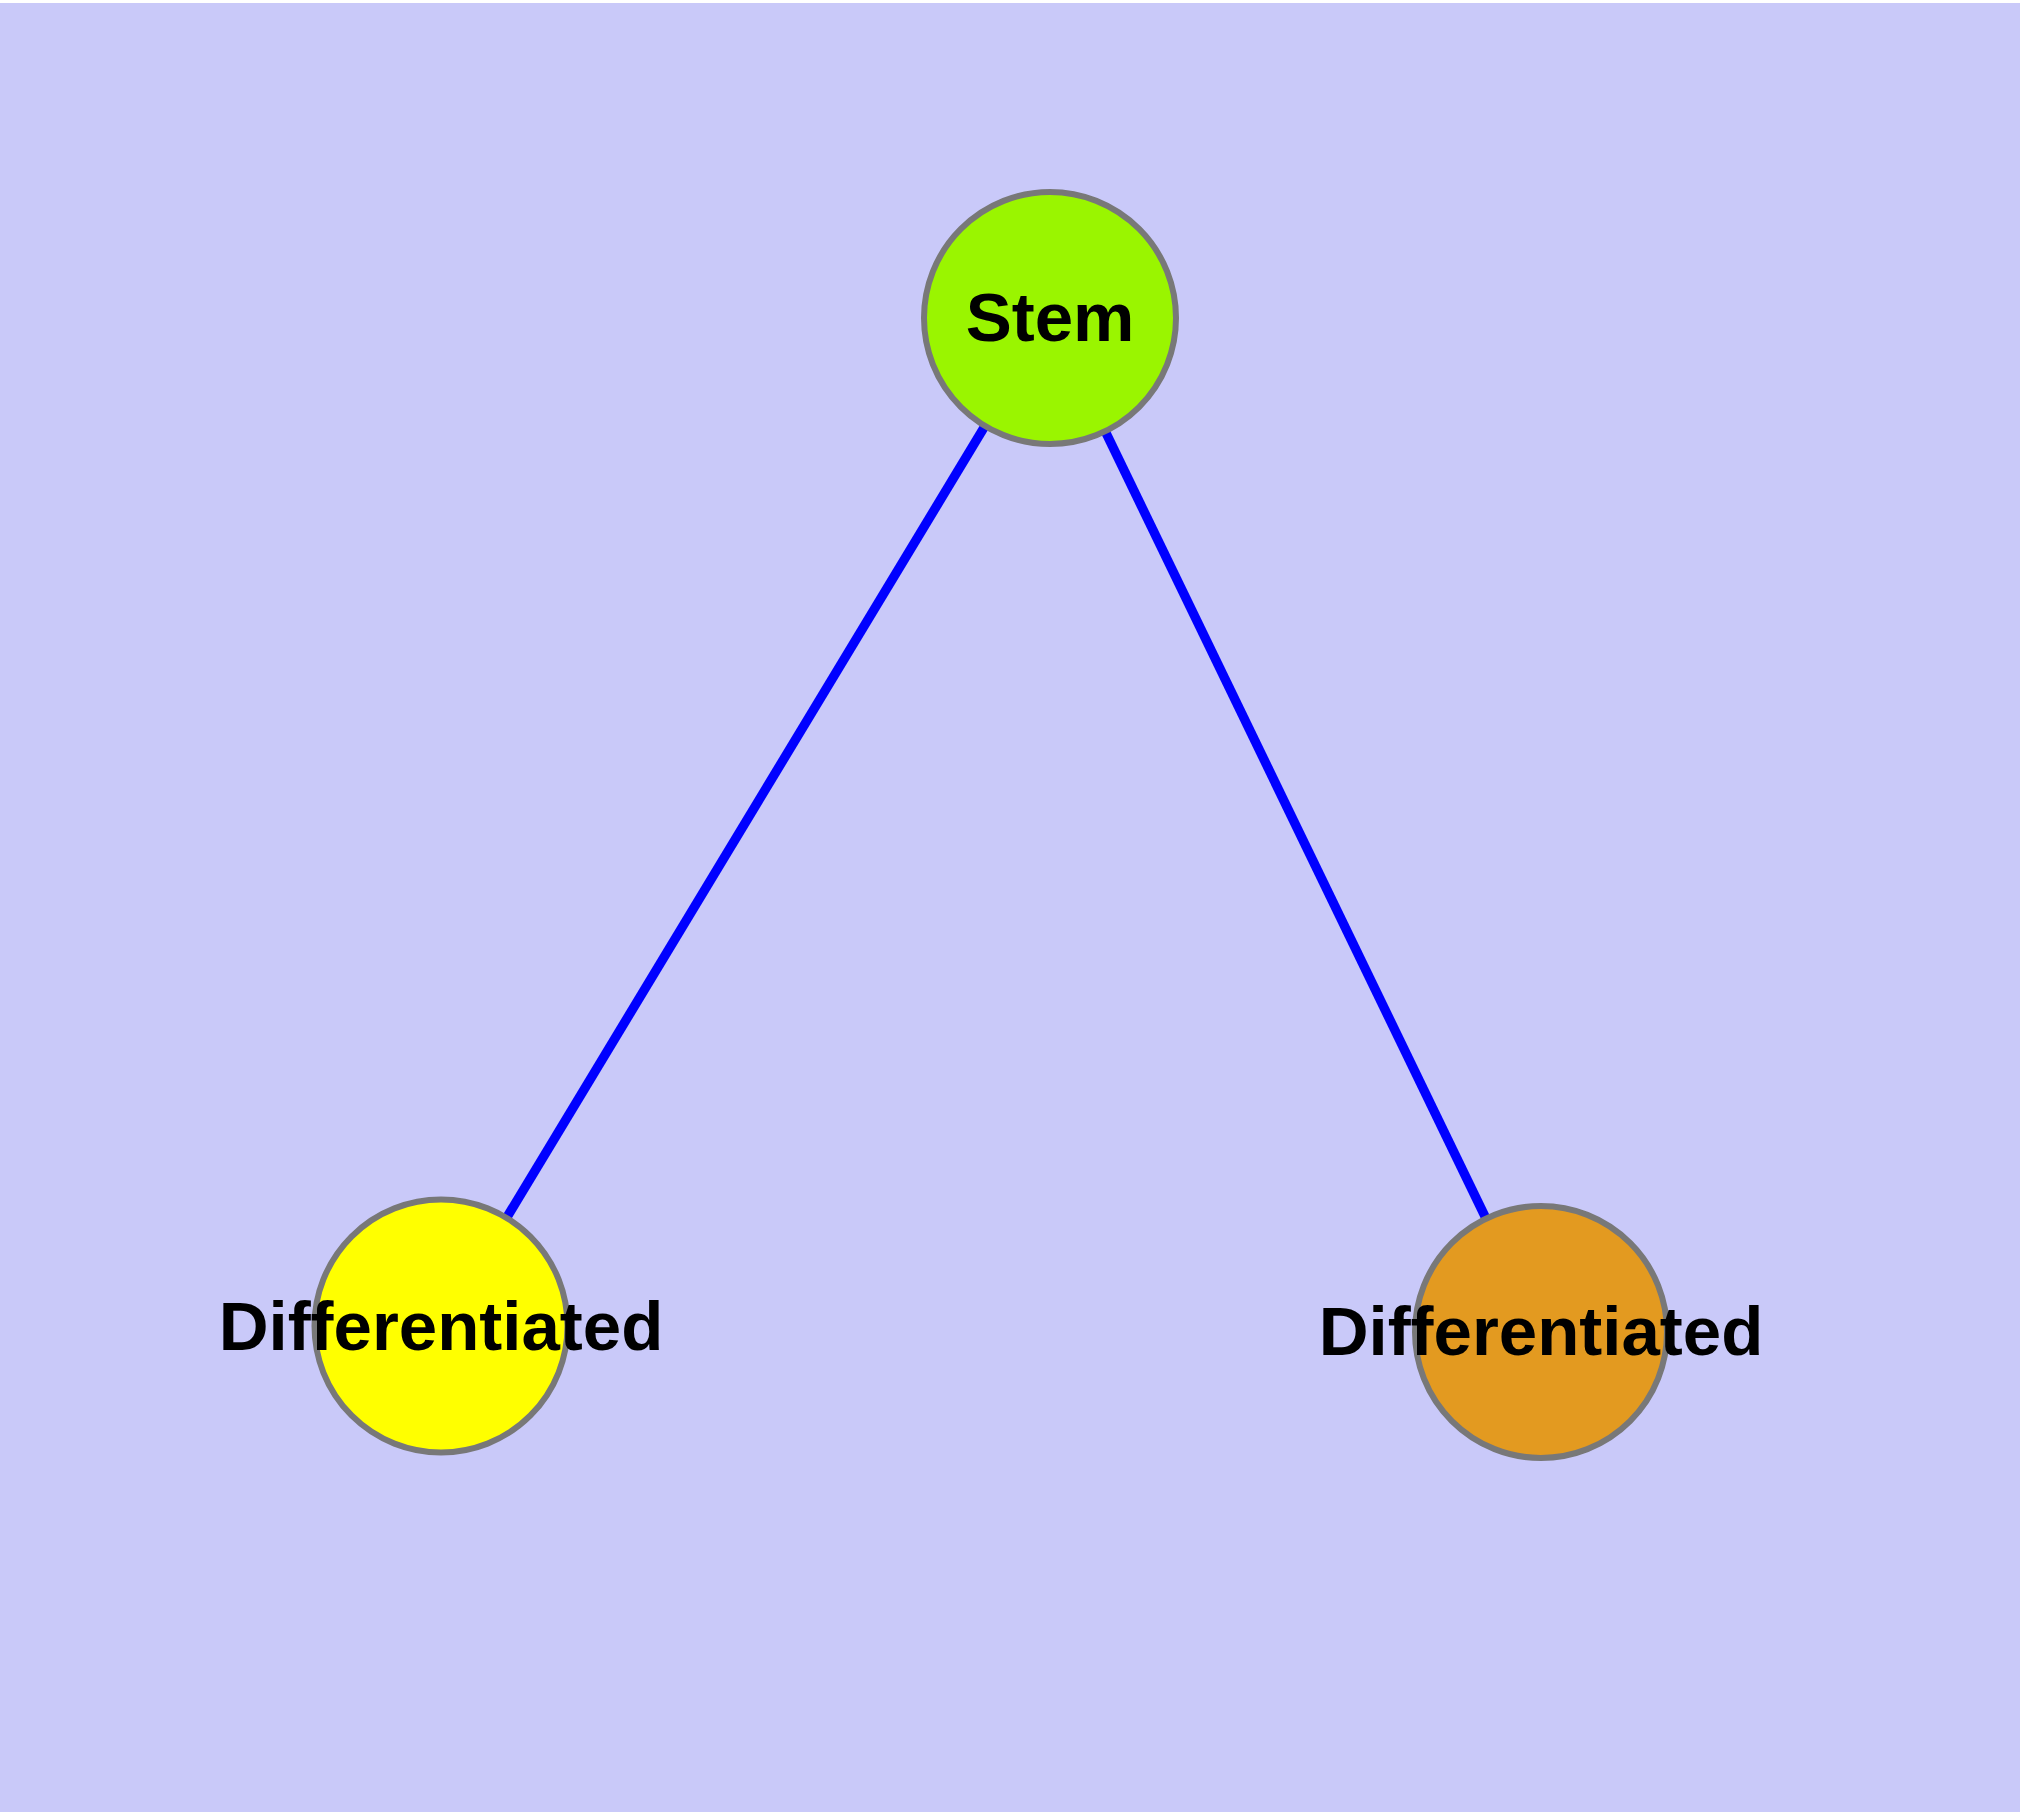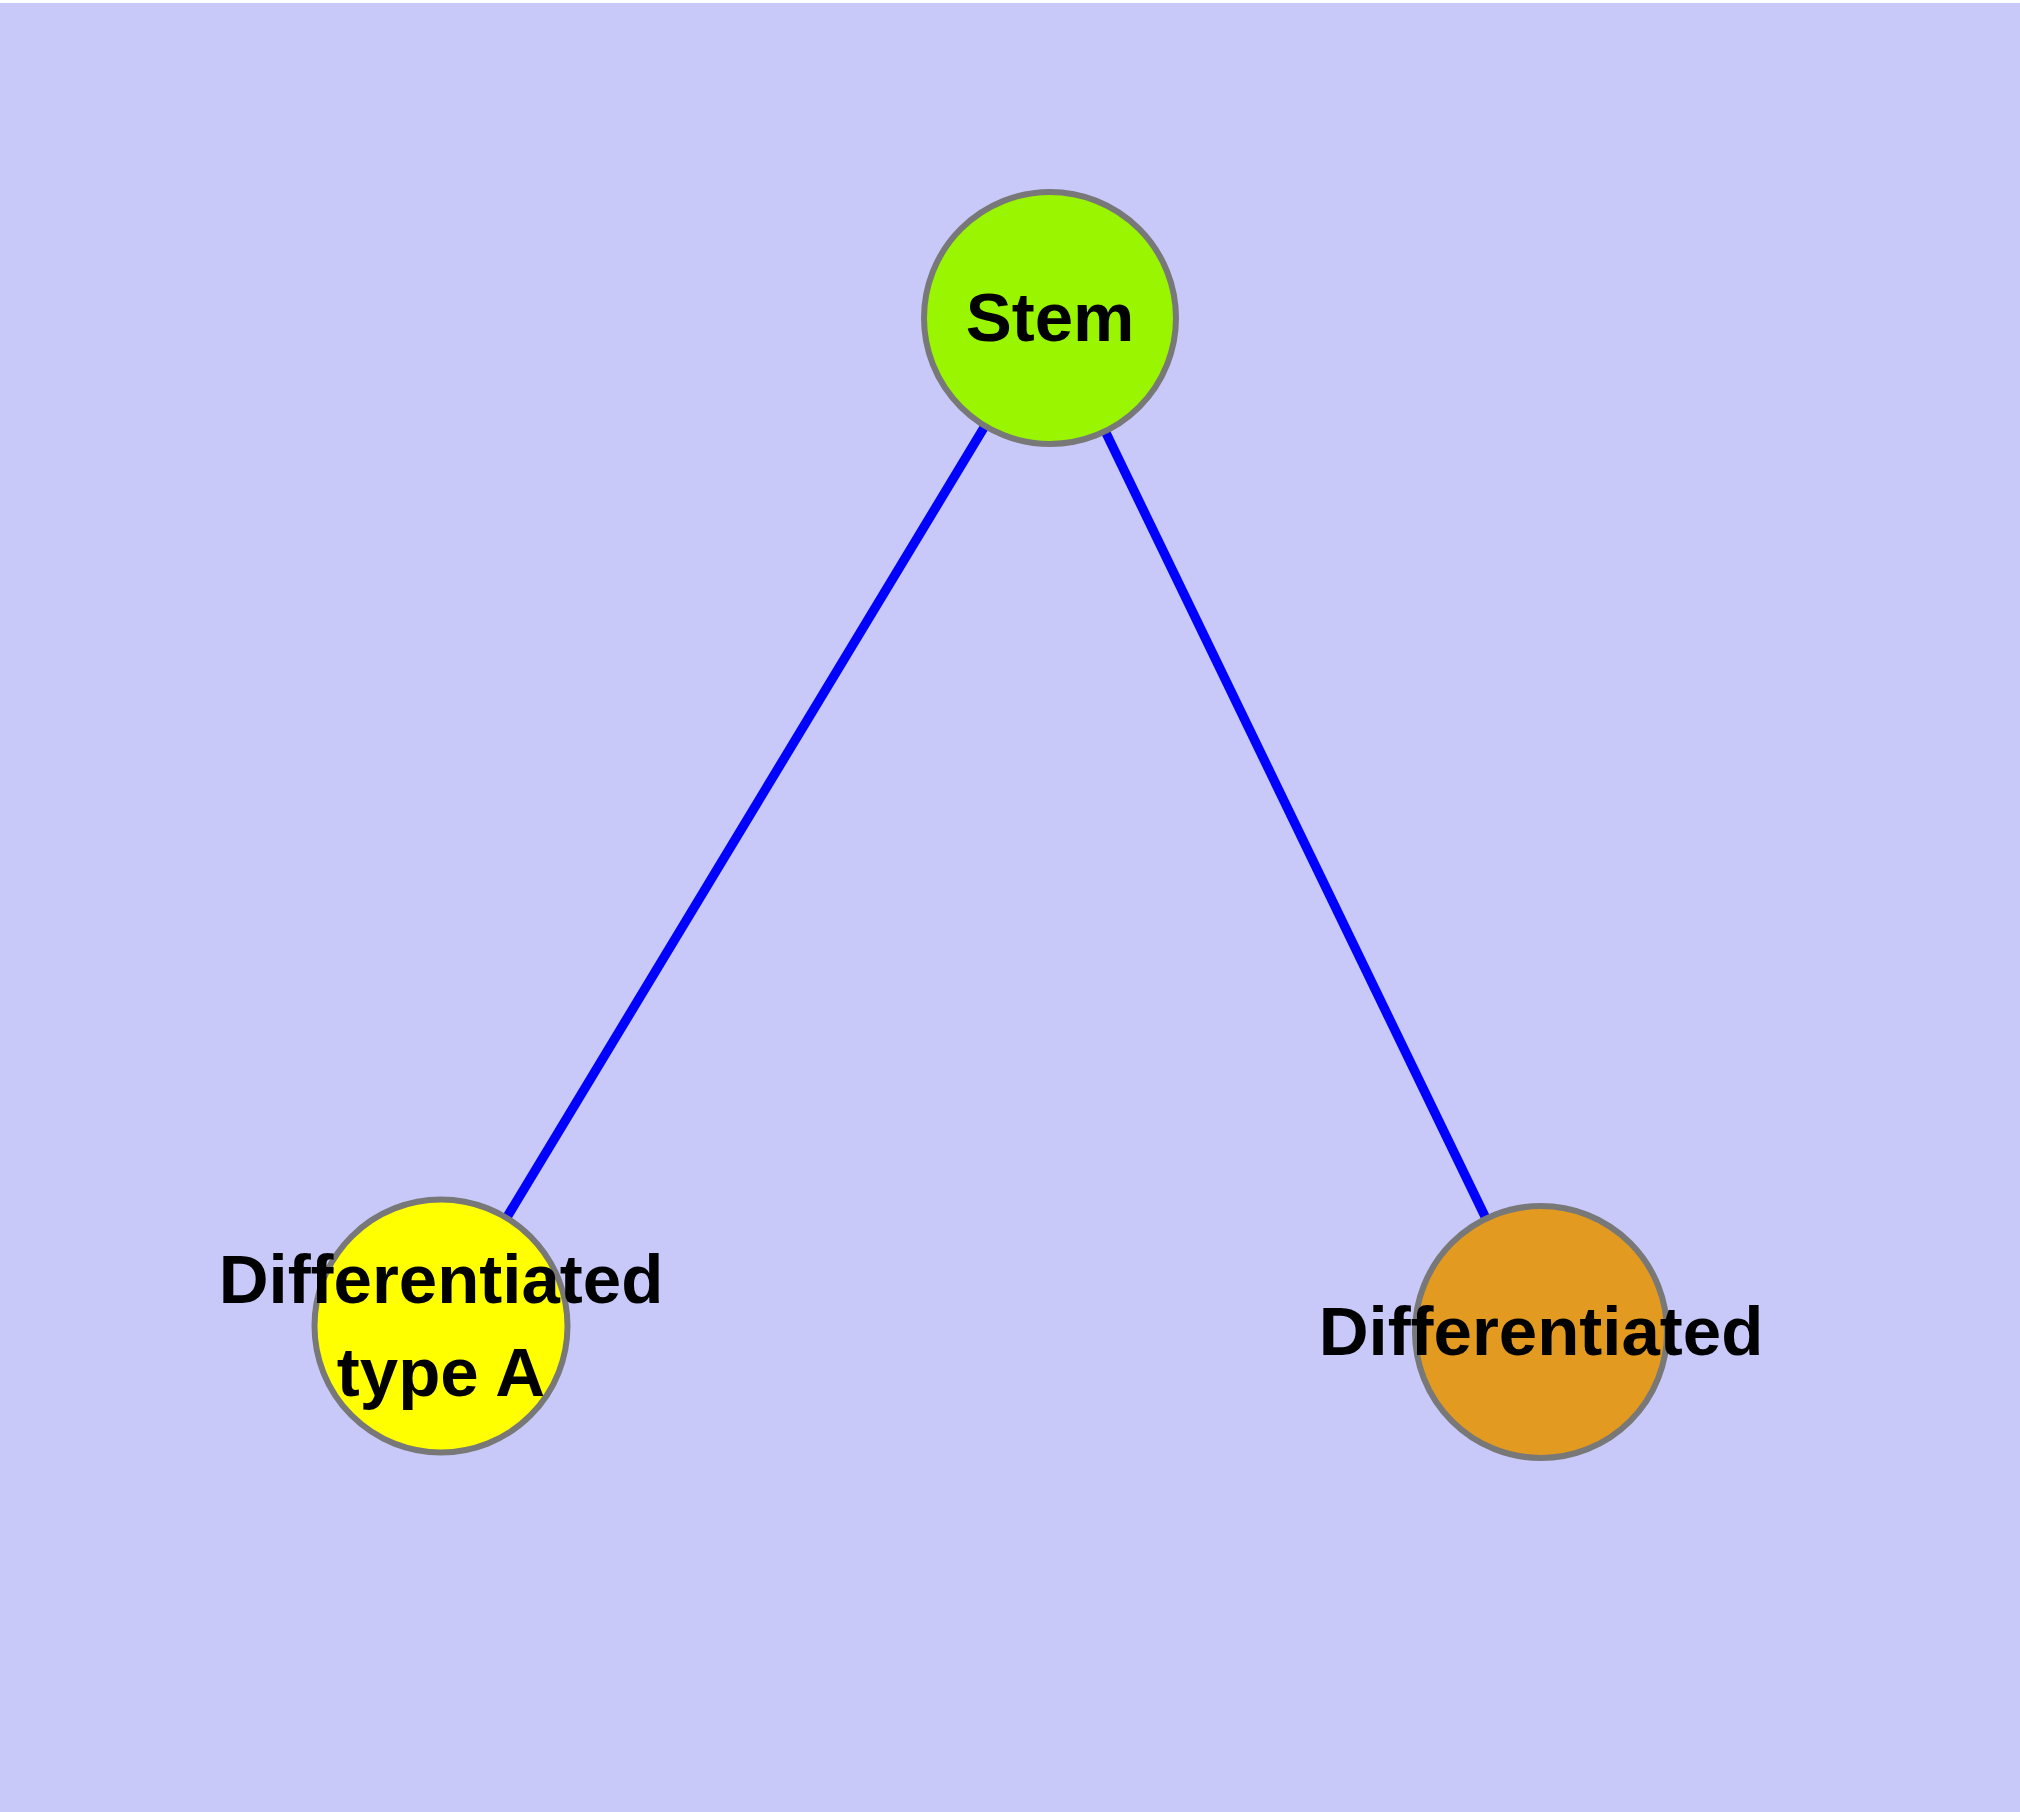--- a/index.html
+++ b/index.html
@@ -77,21 +77,20 @@
 <div class="node" style="left: 1050px; top: 318px; width: 258px; height: 258px;">
       <div class="node-circle" style="background: rgb(154, 245, 0); border-color: rgb(120, 120, 120); border-width: 6px;"></div>
       <div class="node-label" style="color: rgb(0, 0, 0);">
         <span class="label-line">Stem</span>
       </div>
     </div>
     <div class="node" style="left: 441px; top: 1326px; width: 259px; height: 259px;">
       <div class="node-circle" style="background: rgb(255, 255, 0); border-color: rgb(120, 120, 120); border-width: 6px;"></div>
       <div class="node-label" style="color: rgb(0, 0, 0);">
         <span class="label-line">Differentiated</span>
-        <span class="label-line">type A</span>
       </div>
     </div>
     <div class="node" style="left: 1541px; top: 1332px; width: 258px; height: 258px;">
       <div class="node-circle" style="background: rgb(227, 154, 32); border-color: rgb(120, 120, 120); border-width: 6px;"></div>
       <div class="node-label" style="color: rgb(0, 0, 0);">
         <span class="label-line">Differentiated</span>
       </div>
     </div>
   </div>
 

